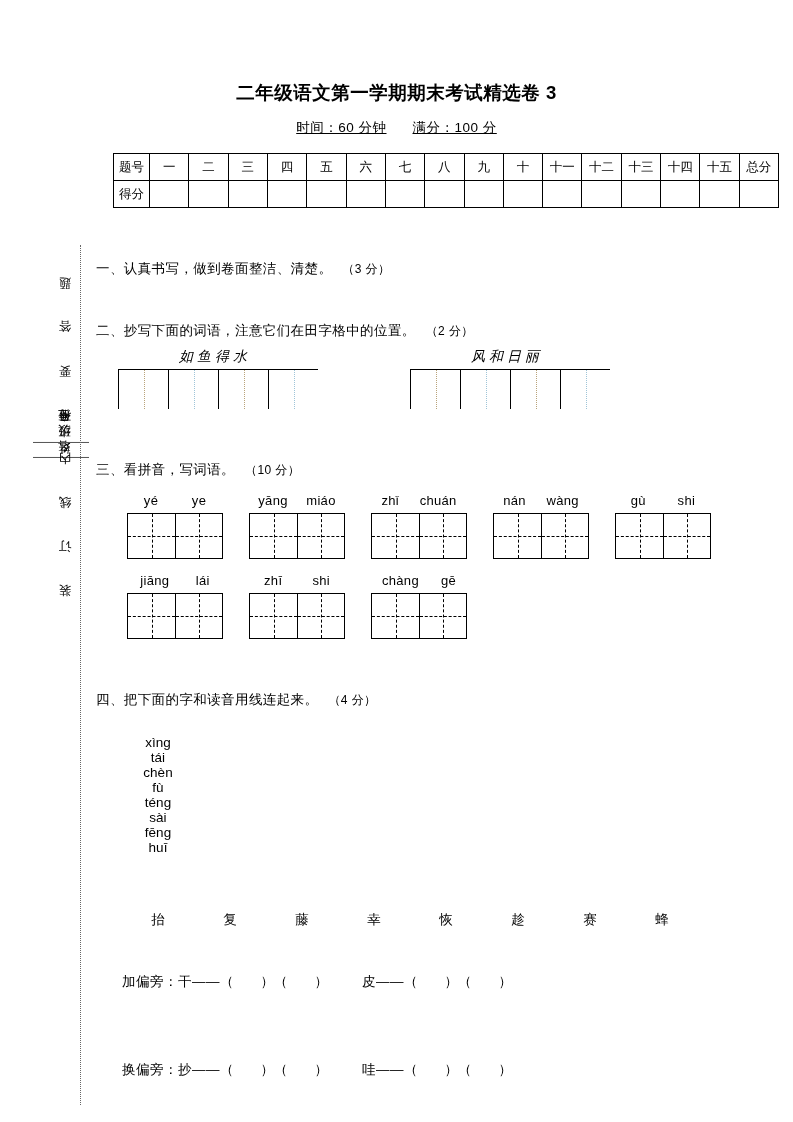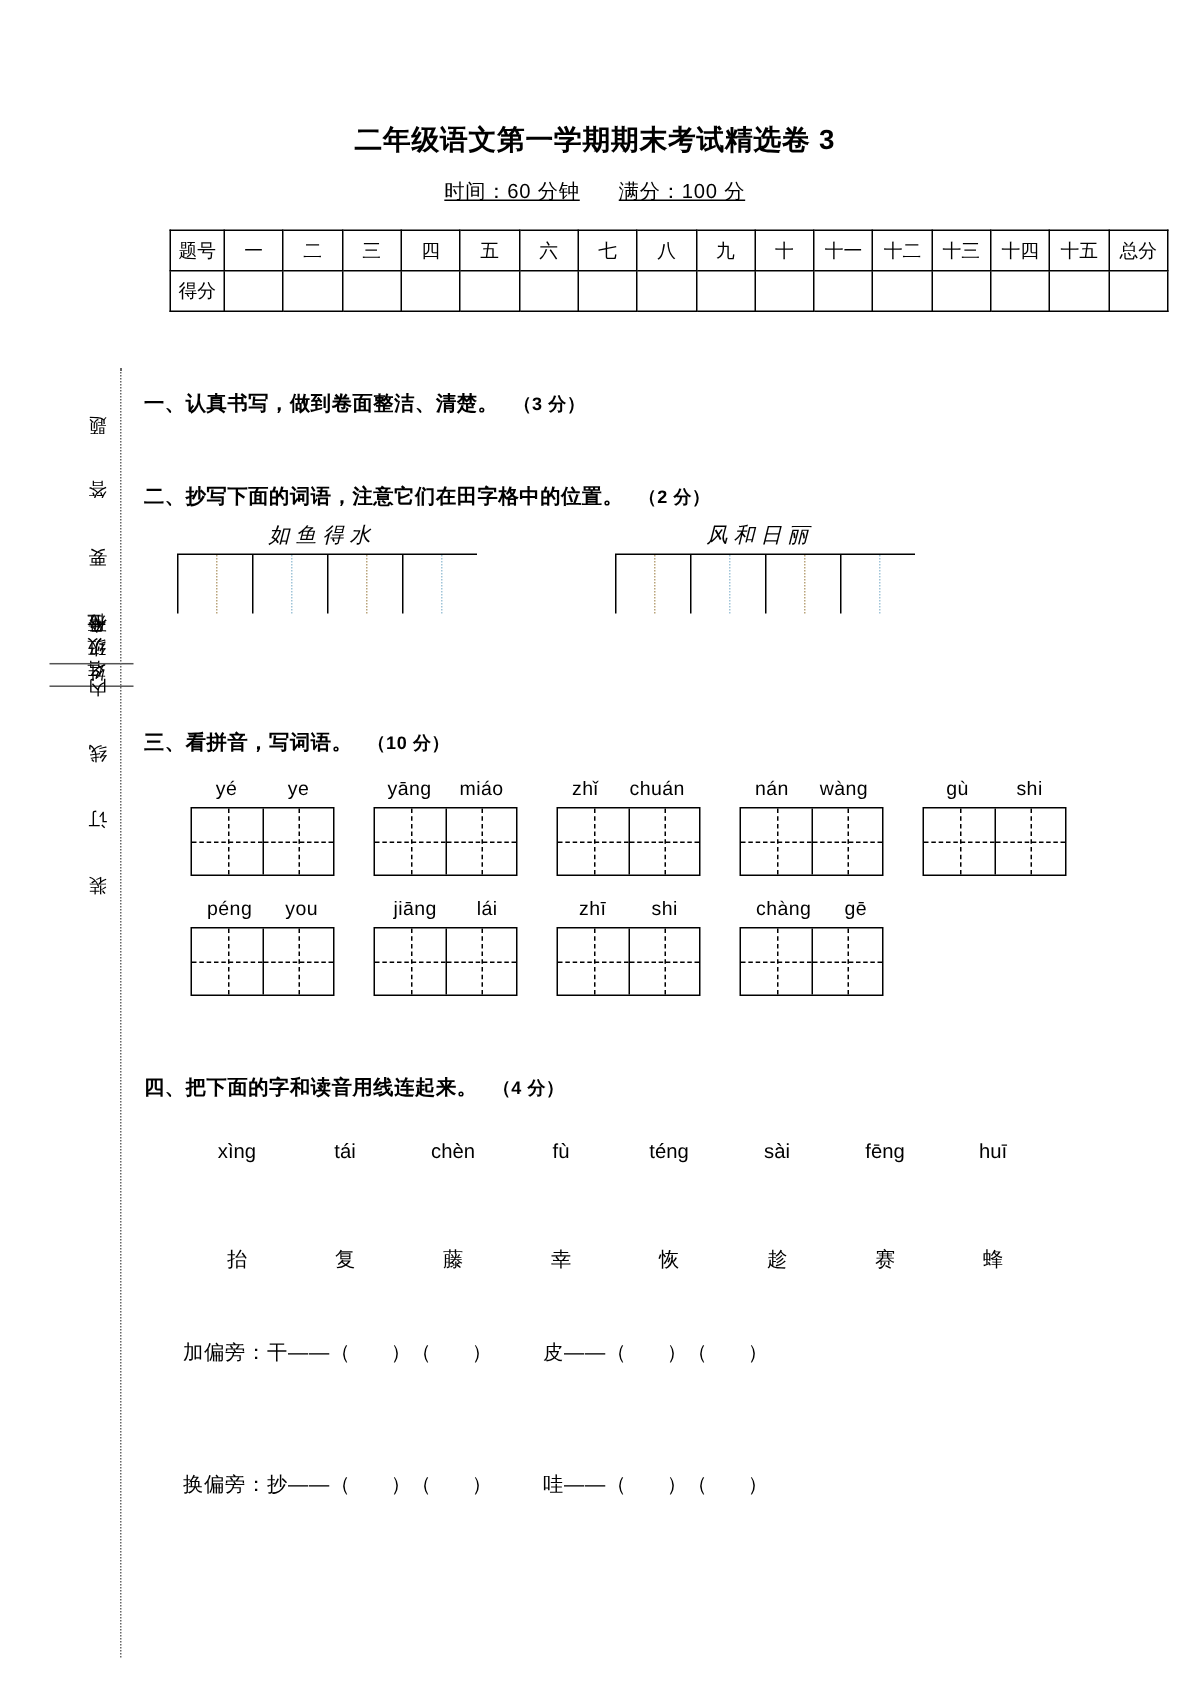--- a/index.html
+++ b/index.html
@@ -95,30 +95,29 @@
   }
 
   
   .q {
     margin-left: 96px;
     font-size: 13px;
   }
   .q-head {
     font-size: 13.5px;
     letter-spacing: 0.4px;
-    font-weight: bold;
   }
   .q-head .pts {
     font-size: 12px;
     margin-left: 10px;
   }
 
   .q1 { margin-top: 52px; }
   .q2 { margin-top: 44px; }
-  .q3 { margin-top: 77px; }
+  .q3 { margin-top: 52px; }
   .q4 { margin-top: 52px; }
   .q5 { margin-top: 44px; }
 
   
   .copy-row {
     display: flex;
     margin-top: 8px;
     padding-left: 22px;
   }
   .copy-block { width: 292px; }
@@ -201,21 +200,21 @@
     right: 0;
     border-top: 1.3px dashed #000;
   }
 
   
   .match-row {
     display: flex;
     padding-left: 26px;
     font-size: 13.5px;
   }
-  .match-row.pinyin { margin-top: 26px; }
+  .match-row.pinyin { margin-top: 26px; flex-direction: column; }
   .match-row.hanzi { margin-top: 56px; }
   .match-row .cellm {
     width: 72px;
     text-align: center;
   }
 
   
   .five-line {
     padding-left: 26px;
     font-size: 13.5px;
@@ -375,30 +374,20 @@
       <div class="tzg">
           <div class="tzg-cell"></div>
           <div class="tzg-cell"></div>
         </div>
     </div>
   </div>
 
   <div class="pin-row">
     <div class="pin-item">
       <div class="pin-label">
-        <span>péng</span>
-        <span>you</span>
-      </div>
-      <div class="tzg">
-          <div class="tzg-cell"></div>
-          <div class="tzg-cell"></div>
-        </div>
-    </div>
-    <div class="pin-item">
-      <div class="pin-label">
         <span>jiāng</span>
         <span>lái</span>
       </div>
       <div class="tzg">
           <div class="tzg-cell"></div>
           <div class="tzg-cell"></div>
         </div>
     </div>
     <div class="pin-item">
       <div class="pin-label">

